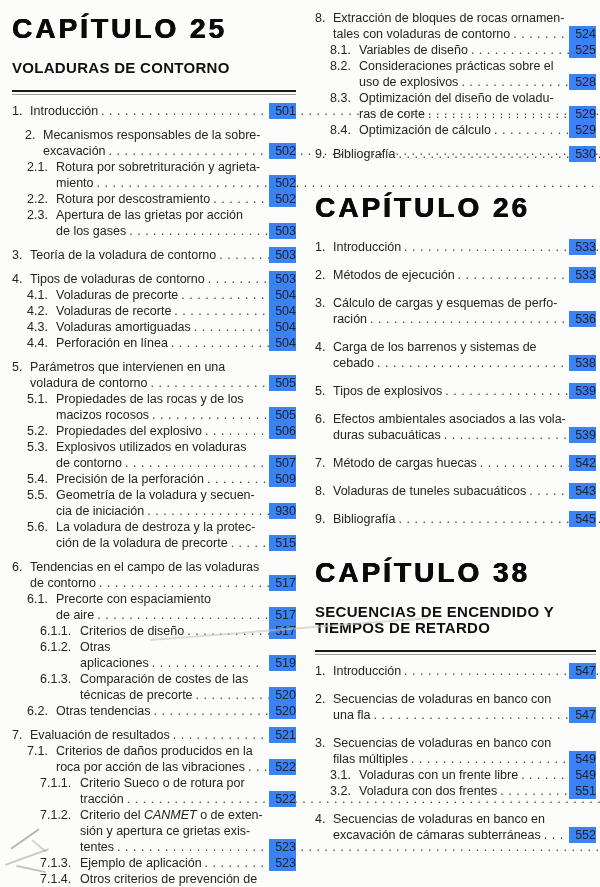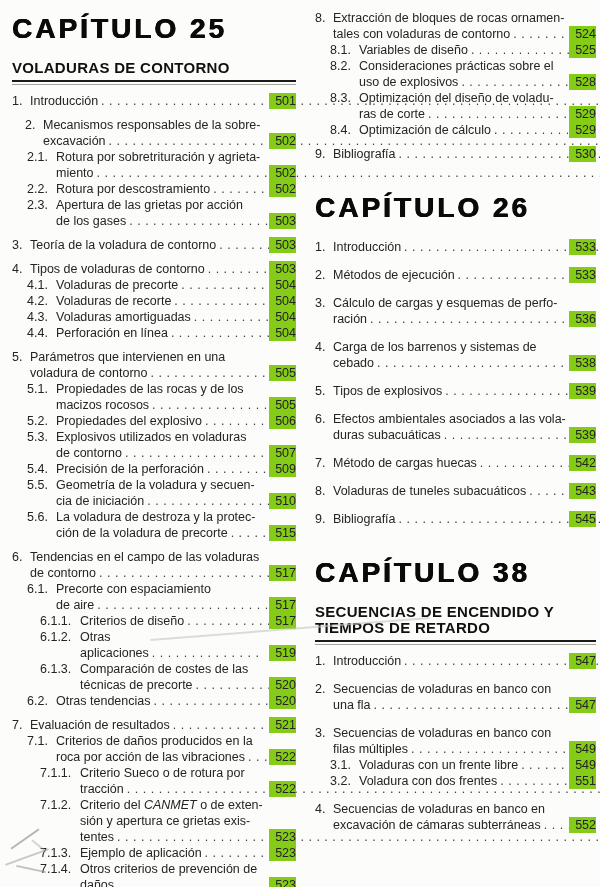--- a/index.html
+++ b/index.html
@@ -14,42 +14,42 @@
 
   .chapter{
     font-weight:bold;font-size:28px;line-height:30px;letter-spacing:3px;
     color:#0a0a0a;text-shadow:0.6px 0 0 #0a0a0a, -0.3px 0 0 #0a0a0a;
     margin-bottom:16px;white-space:nowrap;
   }
   .col .chapter:not(:first-child){margin-top:31px;}
 
   .sec-title{
     position:relative;font-weight:bold;font-size:15px;line-height:16px;
-    letter-spacing:.3px;color:#101010;padding-bottom:4px;
+    letter-spacing:.3px;color:#101010;padding-bottom:14px;
     border-bottom:2.5px solid #1a1a1a;margin-bottom:11px;white-space:pre-line;
   }
   .sec-title::after{
     content:"";position:absolute;left:0;right:0;bottom:-5px;height:1px;
     background:#a3a39d;
   }
 
   .entry{display:flex;font-size:12.5px;line-height:16px;}
   .entry .num{flex:none;}
   .lv1 .num{width:18px;}
   .lv1.indent{margin-left:13px;}
   .lv2{margin-left:15px;} .lv2 .num{width:29px;}
   .lv3{margin-left:28px;} .lv3 .num{width:40px;}
   .gap1{margin-top:8px;}
   .gap2{margin-top:12px;}
 
   .body{flex:1;position:relative;min-width:0;}
   .txt{white-space:pre-wrap;}
   .txt em{font-style:italic;}
   .dots{word-break:break-all;letter-spacing:4.5px;margin-left:3px;color:#3c3c3c;}
-  .pg{position:absolute;right:0;bottom:0;background:#84cc16;padding-left:6px;}
+  .pg{position:absolute;right:0;bottom:0;background:#3b82f6;padding-left:6px;}
 
   
   .artifact{position:absolute;pointer-events:none;}
   .crease{left:150px;top:628px;width:280px;height:1.5px;background:#c6c6c0;
           transform:rotate(-4.5deg);opacity:.6;}
   .s1{left:8px;top:838px;width:34px;height:2px;background:#8f8f88;transform:rotate(-35deg);opacity:.65;}
   .s2{left:4px;top:856px;width:46px;height:2px;background:#97978f;transform:rotate(-20deg);opacity:.5;}
   .s3{left:16px;top:868px;width:30px;height:2px;background:#8f8f88;transform:rotate(12deg);opacity:.55;}
   .s4{left:30px;top:845px;width:18px;height:2px;background:#9a9a92;transform:rotate(40deg);opacity:.4;}
 </style>
@@ -126,21 +126,21 @@
         <div class="body"><span class="txt">Explosivos utilizados en voladuras
 de contorno</span><span class="dots">.....................</span><span class="pg">507</span></div>
       </div>
       <div class="entry lv2">
         <span class="num">5.4.</span>
         <div class="body"><span class="txt">Precisión de la perforación</span><span class="dots">...........</span><span class="pg">509</span></div>
       </div>
       <div class="entry lv2">
         <span class="num">5.5.</span>
         <div class="body"><span class="txt">Geometría de la voladura y secuen-
-cia de iniciación</span><span class="dots">..................</span><span class="pg">510</span></div>
+cia de iniciación</span><span class="dots">..................</span><span class="pg">930</span></div>
       </div>
       <div class="entry lv2">
         <span class="num">5.6.</span>
         <div class="body"><span class="txt">La voladura de destroza y la protec-
 ción de la voladura de precorte</span><span class="dots">........</span><span class="pg">515</span></div>
       </div>
       <div class="entry lv1 gap1">
         <span class="num">6.</span>
         <div class="body"><span class="txt">Tendencias en el campo de las voladuras
 de contorno</span><span class="dots">........................</span><span class="pg">517</span></div>

